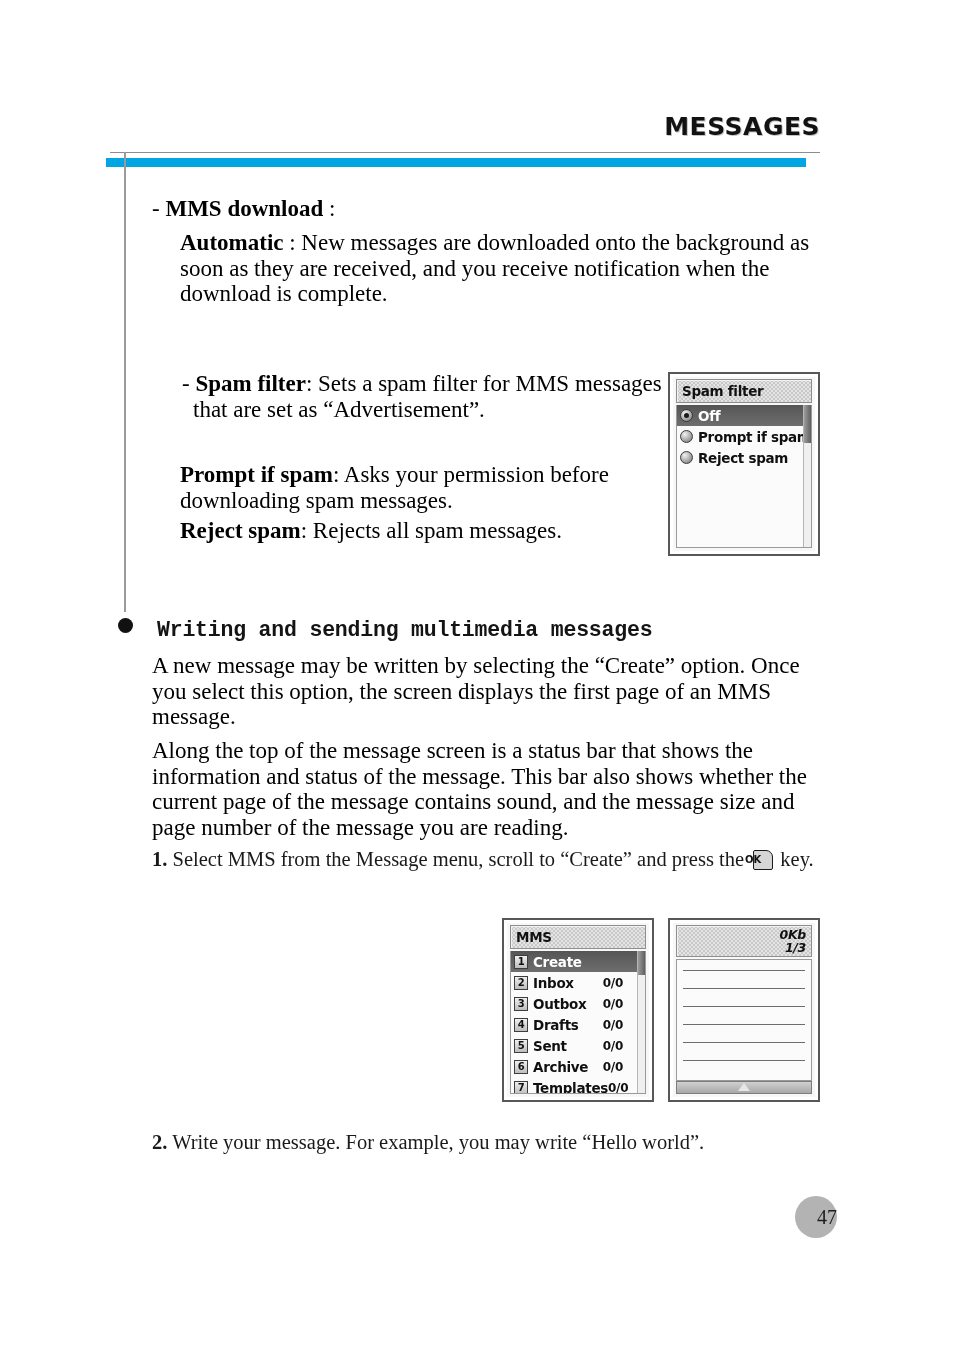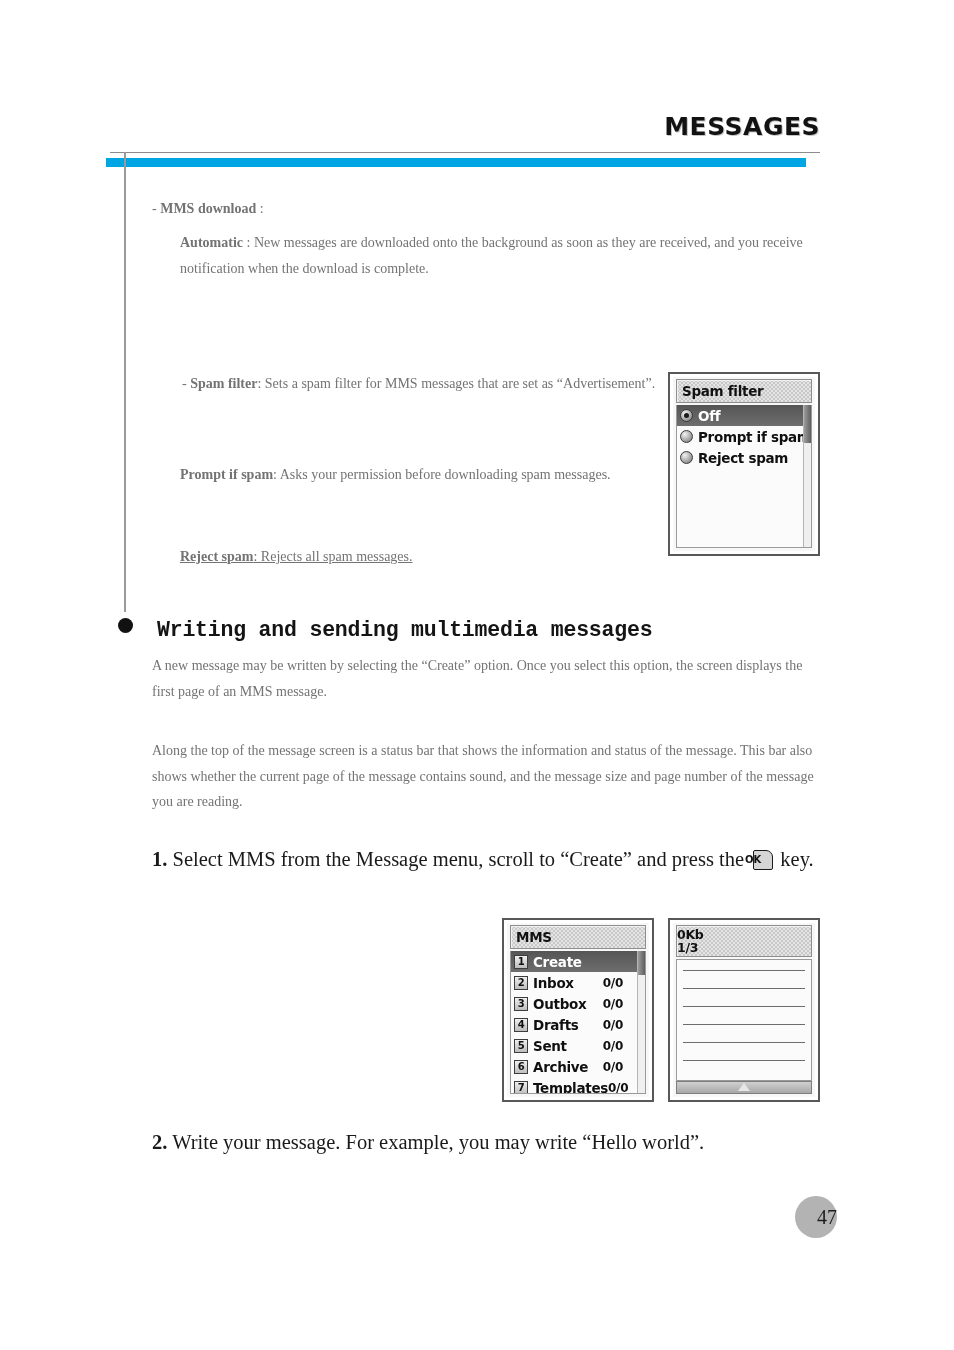--- a/index.html
+++ b/index.html
@@ -70,23 +70,23 @@
     width: 15px;
     height: 15px;
     border-radius: 50%;
     background: #111;
   }
 
   
   .txt {
     position: absolute;
     font-family: "Liberation Serif", serif;
-    font-size: 14px;
+    font-size: 23px;
     line-height: 25.5px;
-    color: #737373;
+    color: #000000;
   }
   .txt b, .bold { font-weight: bold; }
 
   .lvl1 { left: 152px; }
   .lvl2 { left: 180px; }
 
   .section-head {
     position: absolute;
     left: 157px;
     top: 618px;
@@ -164,23 +164,24 @@
   .titlebar .t {
     font-size: 13.5px;
     font-weight: bold;
     color: #111;
     padding-left: 5px;
     letter-spacing: -0.3px;
   }
   .titlebar.right-stack {
     height: 32px;
     flex-direction: column;
-    align-items: flex-start;
+    align-items: flex-end;
     justify-content: center;
     padding-right: 5px;
+    font-style: italic;
   }
   .titlebar.right-stack .t {
     padding-left: 0;
     font-size: 12.5px;
     line-height: 13.5px;
   }
 
   .listarea {
     flex: 1;
     margin: 2px 3px 3px 3px;
@@ -336,21 +337,21 @@
   <div class="txt lvl1" style="top:371px; width:500px; text-indent:-11px; padding-left:11px;margin-left:30px;">
     <span>-</span>
     <b>Spam filter</b><span>: Sets a spam filter for MMS messages that are set as “Advertisement”.</span>
   </div>
 
 
   <div class="txt lvl2" style="top:462px; width:450px;">
     <b>Prompt if spam</b><span>: Asks your permission before downloading spam messages.</span>
   </div>
 
-  <div class="txt lvl2" style="top:544px; width:470px;text-decoration:underline;">
+  <div class="txt lvl2" style="top:518px; width:470px;">
     <b>Reject spam</b><span>: Rejects all spam messages.</span>
   </div>
 
   <div class="phone" style="left:668px; top:372px; width:152px; height:184px;">
     <div class="phone-pad">
       <div class="titlebar">
         <span class="t">Spam filter</span>
       </div>
       <div class="listarea">
         <div class="row sel">

